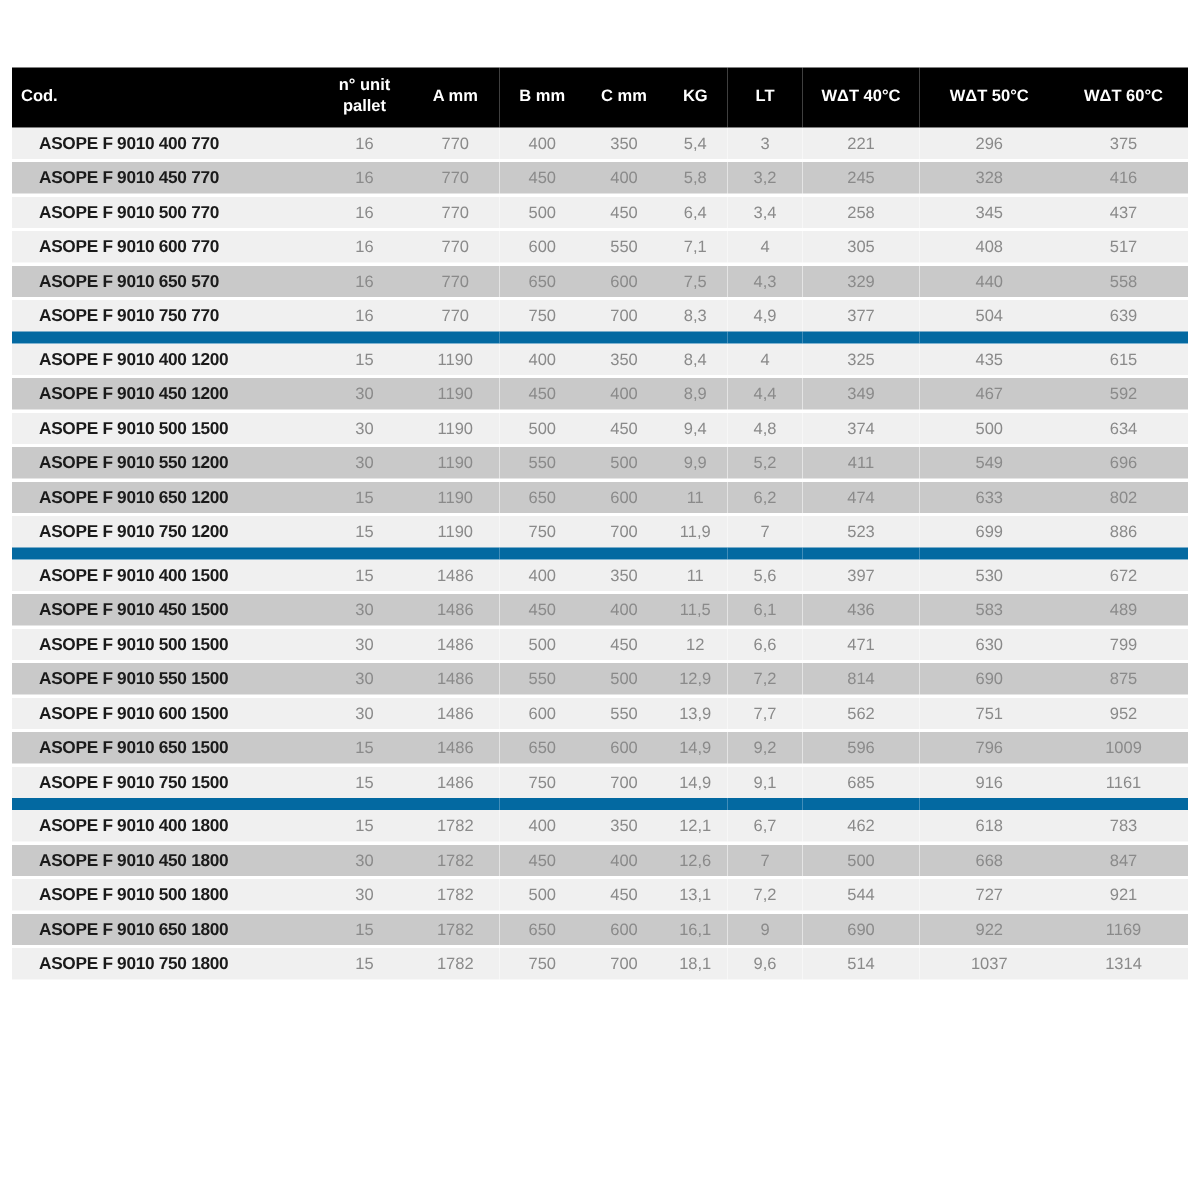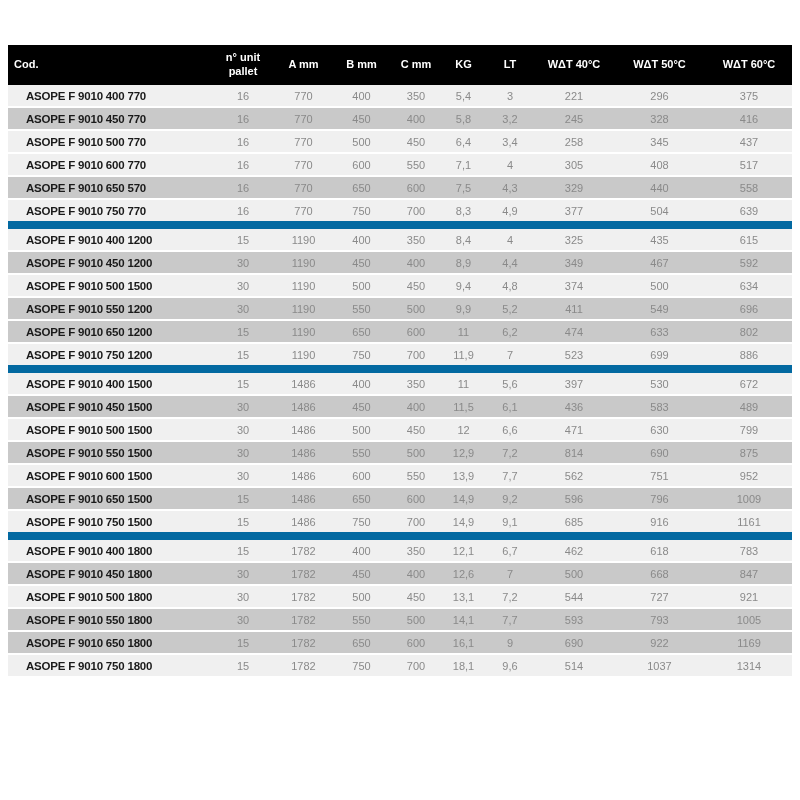--- a/index.html
+++ b/index.html
@@ -348,32 +348,20 @@
           <td class="cell-num">1782</td>
           <td class="cell-num">500</td>
           <td class="cell-num">450</td>
           <td class="cell-num">13,1</td>
           <td class="cell-num">7,2</td>
           <td class="cell-num">544</td>
           <td class="cell-num">727</td>
           <td class="cell-num">921</td>
         </tr>
         <tr class="row-dark">
-          <td class="cell-cod">ASOPE F 9010 550 1800</td>
-          <td class="cell-num">30</td>
-          <td class="cell-num">1782</td>
-          <td class="cell-num">550</td>
-          <td class="cell-num">500</td>
-          <td class="cell-num">14,1</td>
-          <td class="cell-num">7,7</td>
-          <td class="cell-num">593</td>
-          <td class="cell-num">793</td>
-          <td class="cell-num">1005</td>
-        </tr>
-        <tr class="row-dark">
           <td class="cell-cod">ASOPE F 9010 650 1800</td>
           <td class="cell-num">15</td>
           <td class="cell-num">1782</td>
           <td class="cell-num">650</td>
           <td class="cell-num">600</td>
           <td class="cell-num">16,1</td>
           <td class="cell-num">9</td>
           <td class="cell-num">690</td>
           <td class="cell-num">922</td>
           <td class="cell-num">1169</td>

